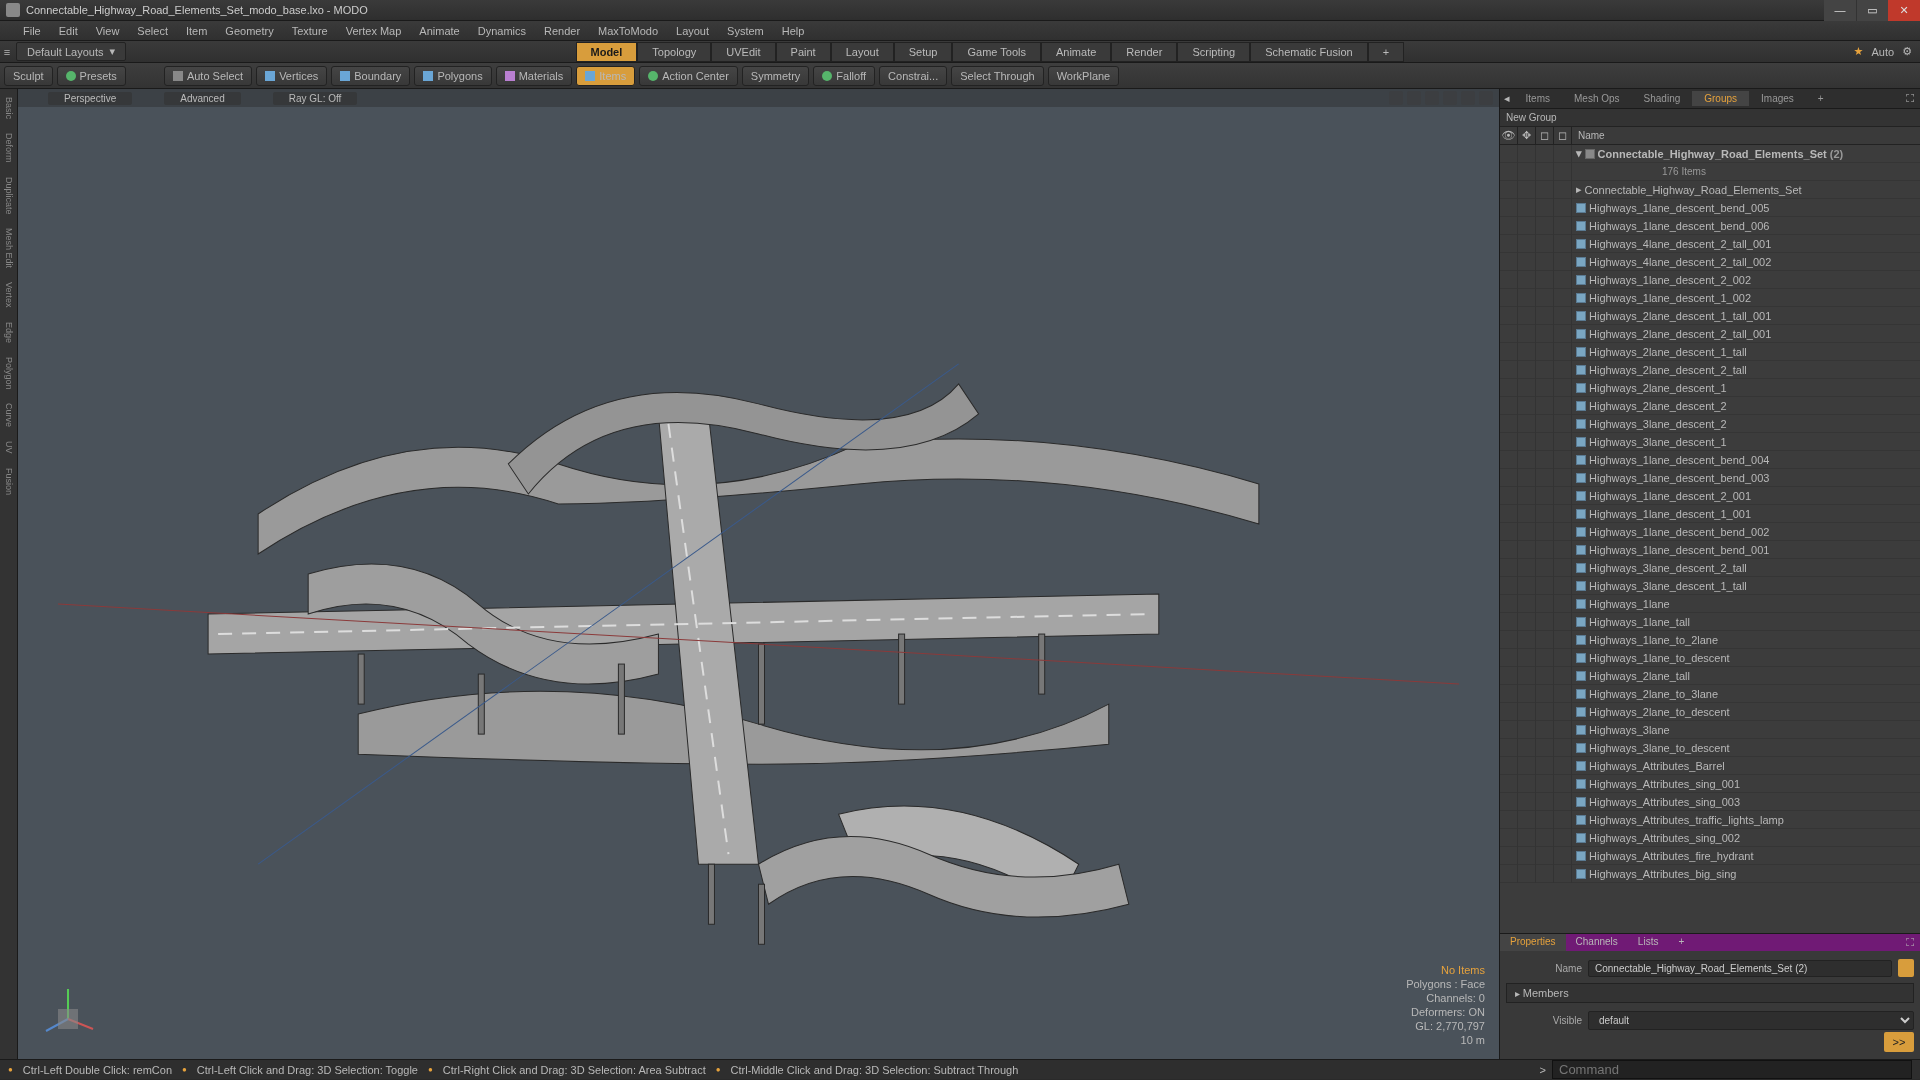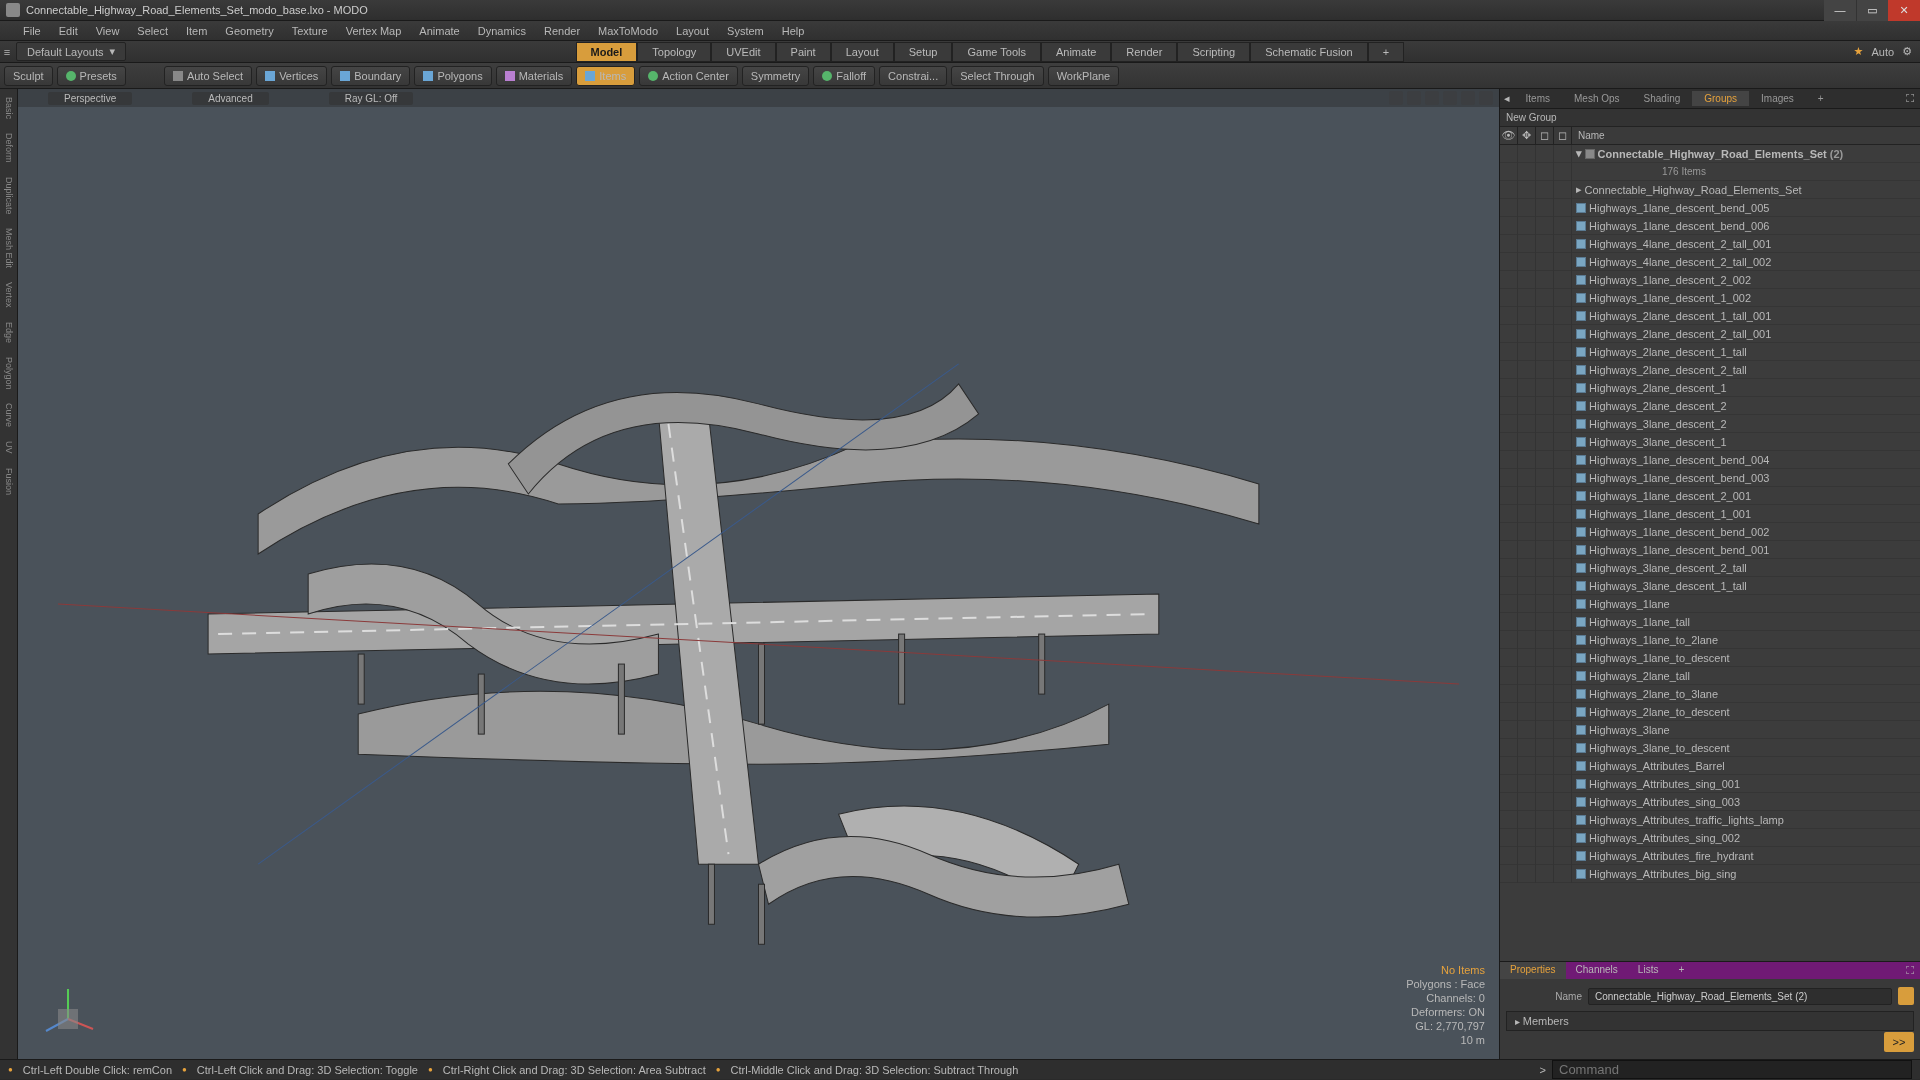--- a/index.html
+++ b/index.html
@@ -31,21 +31,21 @@
 .tico{width:10px;height:10px;display:inline-block}
 .tico.cube{background:#6aa6d6}
 .tico.sphere{background:#56b56b;border-radius:50%}
 .tico.mat{background:#b97fd1}
 .tico.sel{background:#888}
 
 .main{display:flex;height:calc(1080px - 22px - 20px - 22px - 26px - 20px)}
 .leftbar{width:18px;background:#333;border-right:1px solid #1a1a1a;display:flex;flex-direction:column;align-items:center;padding-top:4px;gap:6px}
 .leftbar .vtxt{writing-mode:vertical-rl;font-size:9px;color:#888;padding:4px 0}
 .viewport{flex:1;background:#4a525a;position:relative;border-right:1px solid #1a1a1a}
-.vp-top{position:absolute;top:0;left:0;right:0;height:18px;background:rgba(40,40,40,.4);display:flex;align-items:center;gap:60px;padding-left:30px}
+.vp-top{position:absolute;top:0;left:0;right:0;height:18px;background:rgba(40,40,40,.4);display:flex;align-items:center;gap:32px;padding-left:30px}
 .vp-top .pill{background:rgba(50,50,50,.6);padding:1px 16px;border-radius:2px;color:#bbb;font-size:10px}
 .vp-icons{position:absolute;top:2px;right:6px;display:flex;gap:4px}
 .vp-icons .vi{width:14px;height:14px;background:rgba(60,60,60,.5);border-radius:2px}
 .vp-stats{position:absolute;bottom:12px;right:14px;text-align:right;color:#ccc;font-size:10px;line-height:14px}
 .vp-stats .ni{color:#e6a23c}
 .axis{position:absolute;bottom:20px;left:20px;width:60px;height:60px}
 .scene{position:absolute;top:60px;left:40px;right:40px;bottom:80px;display:flex;align-items:center;justify-content:center}
 .scene svg{width:100%;height:100%}
 
 .rightpanel{width:420px;background:#393939;display:flex;flex-direction:column}
@@ -806,20 +806,24 @@
       <div class="t">+</div>
       <div style="margin-left:auto;padding:2px 6px">⛶</div>
     </div>
     <div class="props">
       <div class="prow">
         <label>Name</label>
         <input value="Connectable_Highway_Road_Elements_Set (2)" style="">
         <div style="width:16px;height:18px;background:#d89d3c;border-radius:2px"></div>
       </div>
       <div class="members">▸ <span>Members</span></div>
+      <div class="prow" style="margin-top:6px">
+        <label>Visible</label>
+        <select><option>default</option></select>
+      </div>
       <div class="prow">
           <div class="ffwd">&gt;&gt;</div>
         </div>
     </div>
   </div>
 </div>
 
 <div class="status">
   <span class="dot">●</span>
     <span>Ctrl-Left Double Click: remCon</span>

